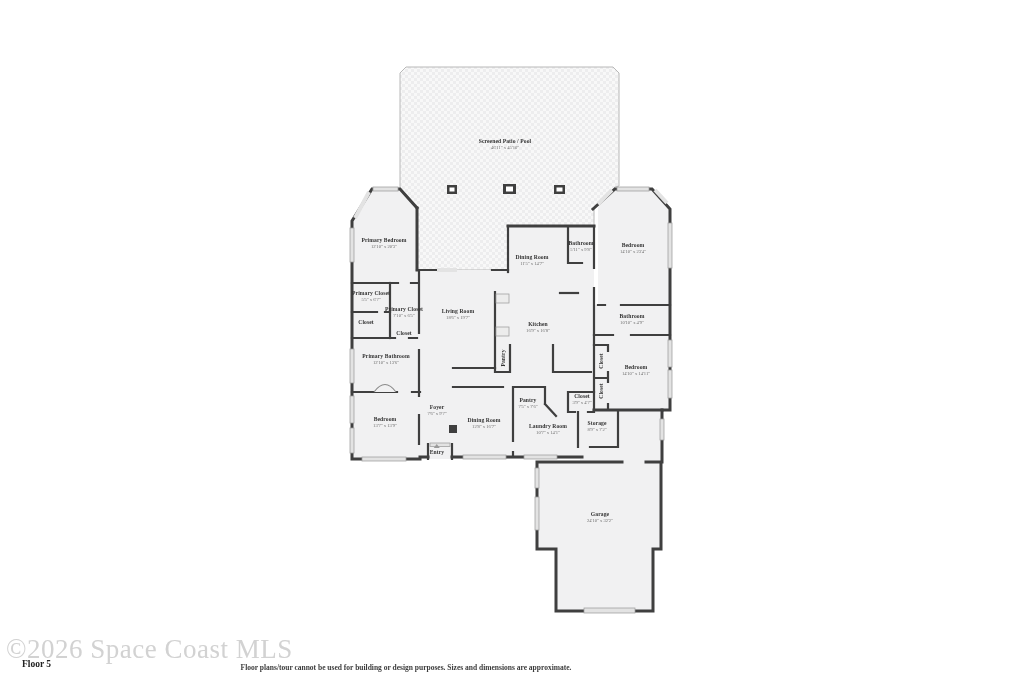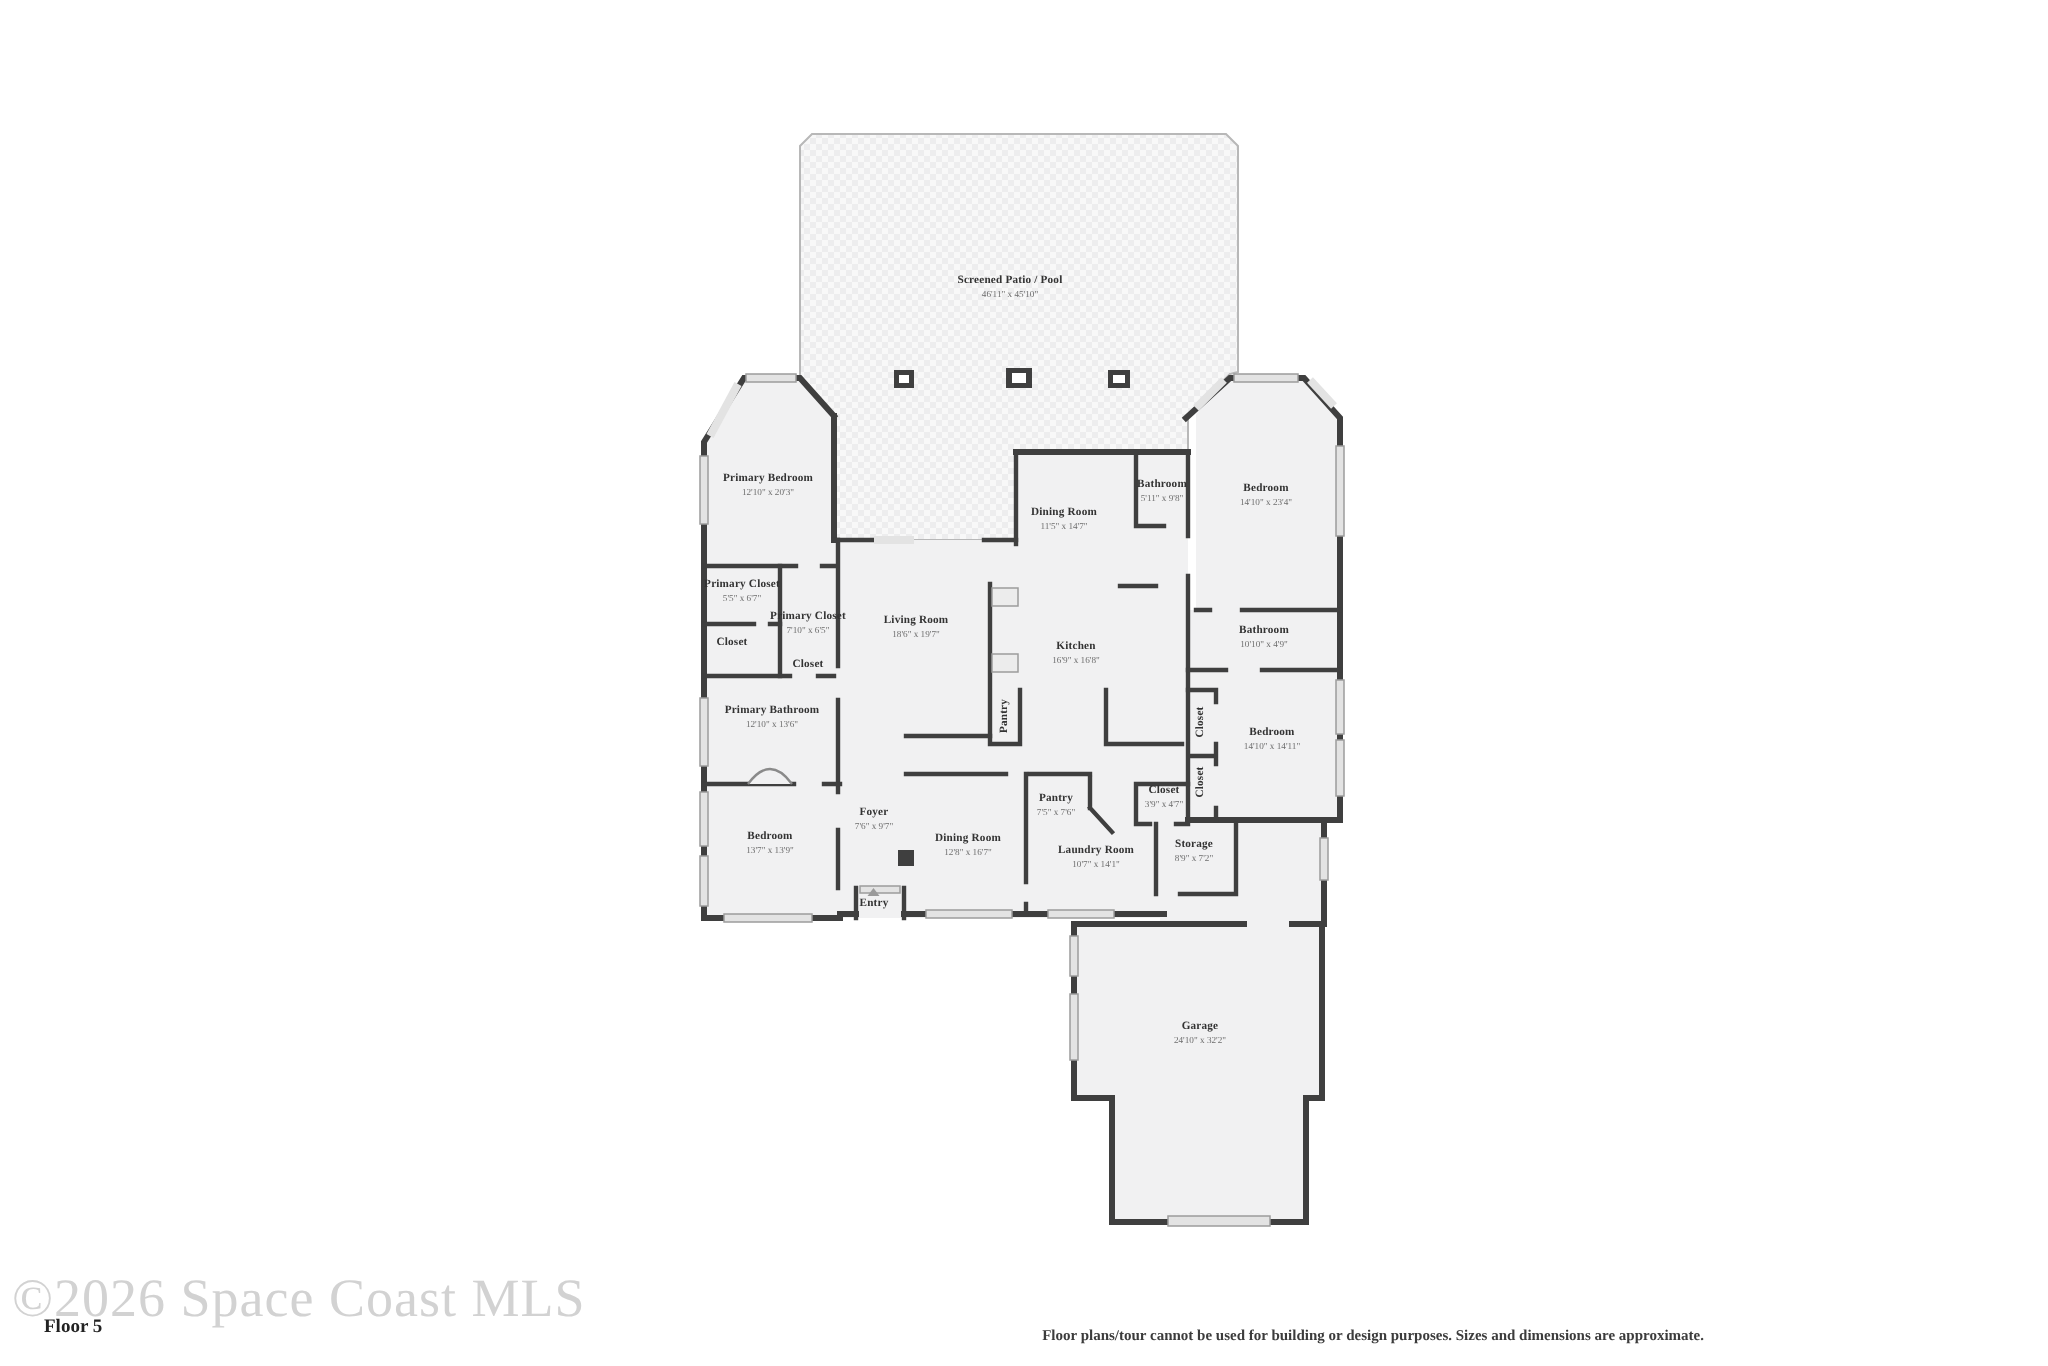--- a/index.html
+++ b/index.html
@@ -24,22 +24,22 @@
   .room-label{position:absolute;transform:translate(-50%,-50%);text-align:center;
               color:var(--label);white-space:nowrap;line-height:1.25;}
   .room-label.rot{transform:translate(-50%,-50%) rotate(-90deg);}
   .room-label .rn{font-size:5.6px;font-weight:700;letter-spacing:.1px;}
   .room-label .rd{font-size:4.6px;color:var(--dim);}
   .room-label .tri{width:0;height:0;margin:0 auto 1px auto;border-left:3px solid transparent;
                    border-right:3px solid transparent;border-bottom:4px solid #9a9a9a;}
   .watermark{position:absolute;left:6px;top:634px;font-size:27px;color:var(--wm);
              letter-spacing:.5px;font-weight:400;}
   .floor-label{position:absolute;left:22px;top:659px;font-size:9.5px;font-weight:700;color:#222;}
-  .disclaimer{position:absolute;left:0;top:663px;width:812px;text-align:right;
-              font-size:7.5px;font-weight:700;color:#3c3c3c;padding-left:40px;}
+  .disclaimer{position:absolute;left:0;top:663px;width:812px;text-align:center;
+              font-size:7.5px;font-weight:700;color:#3c3c3c;}
 </style>
 </head>
 <body>
 
 <div class="canvas">
 
   <svg width="1024" height="683" viewBox="0 0 1024 683">
     <defs>
       <pattern id="hatch" width="6" height="6" patternUnits="userSpaceOnUse">
         <rect width="6" height="6" fill="#f8f8f8"></rect>

